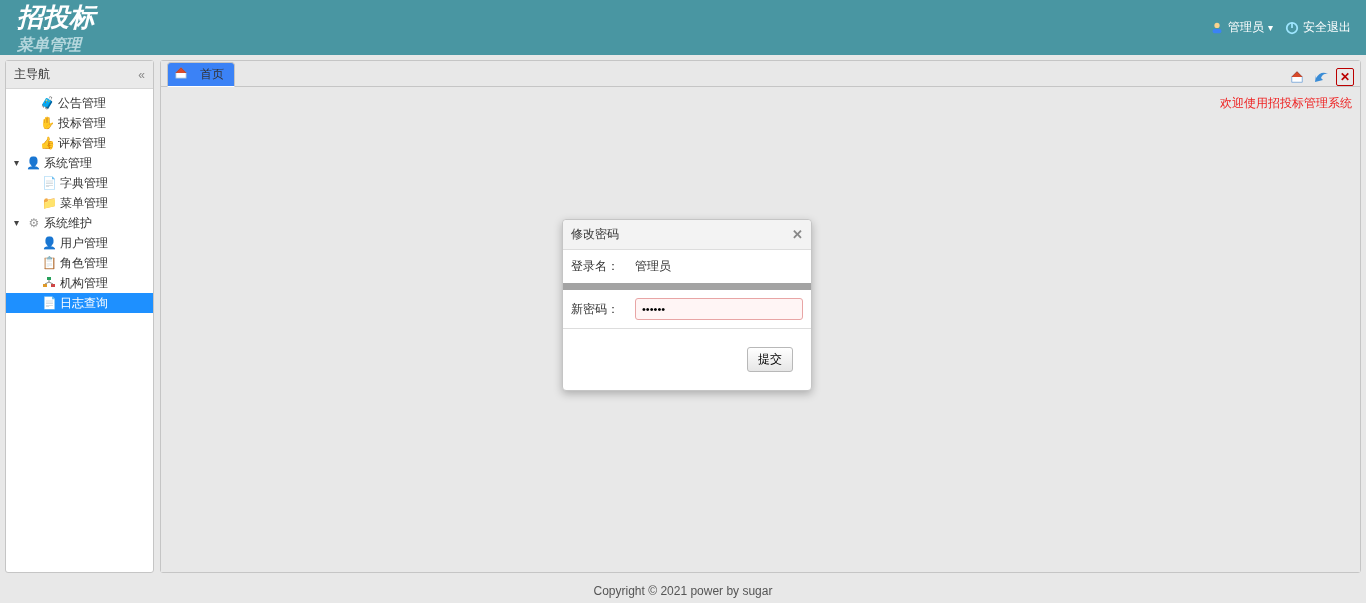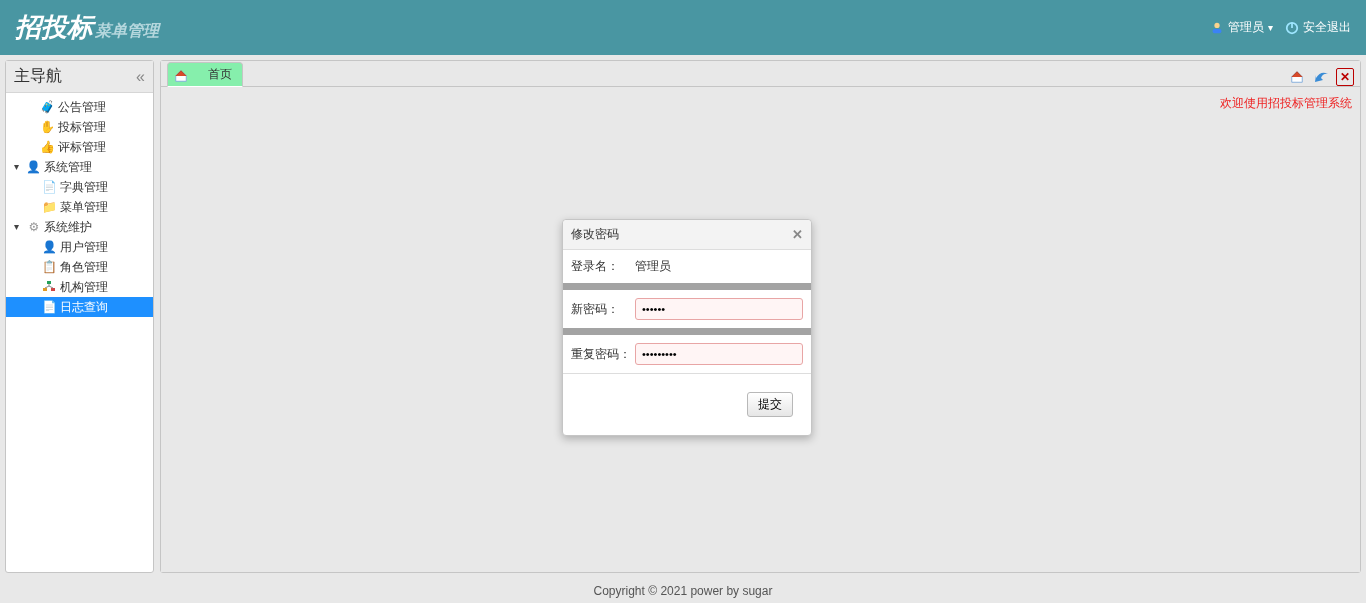--- a/index.html
+++ b/index.html
@@ -1,51 +1,51 @@
 <!DOCTYPE html>
 <html><head>
 <meta charset="utf-8">
 <style>
   * { box-sizing: border-box; }
   html, body { margin:0; padding:0; height:100%; font-family: Arial, "Microsoft YaHei", sans-serif; font-size:12px; color:#333; }
   body { background:#e8e8e8; width:1366px; height:603px; overflow:hidden; position:relative; }
 
   
   .topbar { height:55px; background:#4996a2; display:flex; align-items:center; padding:0 15px; color:#fff; }
-  .brand { display:flex; align-items:baseline; }
+  .brand { display:flex; align-items:baseline;flex-direction:column; }
   .brand-strong { font-size:26px; font-weight:bold; font-style:italic; color:#fff; }
   .brand-sub   { font-size:16px; font-weight:bold; font-style:italic; color:#b5d7dd; margin-left:2px; }
   .topbar-right { margin-left:auto; display:flex; align-items:center; gap:12px; }
   .tb-item { display:flex; align-items:center; gap:4px; cursor:pointer; font-size:12px; }
   .tb-item .caret { font-size:10px; }
 
   
   .sidebar { position:absolute; top:60px; left:5px; width:149px; bottom:30px; background:#fff; border:1px solid #c5c5c5; border-radius:3px; }
-  .sidebar-hd { background:#eaeaea; border-bottom:1px solid #d6d6d6; padding:5px 8px; font-size:16px; display:flex; align-items:center; }
+  .sidebar-hd { background:#eaeaea; border-bottom:1px solid #d6d6d6; padding:5px 8px; font-size:12px; display:flex; align-items:center; }
   .sidebar-hd .collapse-icon { margin-left:auto; color:#888; cursor:pointer; }
 
   .tree { padding-top:4px; }
   .tree-item { display:flex; align-items:center; padding:2px 4px 2px 6px; white-space:nowrap; cursor:pointer; line-height:16px; }
   .tree-item.level0 { padding-left:8px; }
   .tree-item.level1 { padding-left:22px; }
   .tree-item.level2 { padding-left:36px; }
   .tree-item .arrow { width:12px; display:inline-block; color:#444; font-size:10px; }
   .tree-item .ico { width:16px; display:inline-block; text-align:center; margin-right:2px; font-size:12px; }
   .tree-item .lbl { flex:1; }
   .tree-item.selected { background:#1e90ff; color:#fff; }
 
   
   .c-blue{color:#2b9be8;} .c-orange{color:#e89e2b;}
   .c-gray{color:#999;} .c-tan{color:#d8b66b;} .c-teal{color:#4aa;}
 
   
   .main { position:absolute; top:60px; left:160px; right:5px; bottom:30px; background:#e8e8e8; border:1px solid #c5c5c5; border-radius:3px; }
   
   .tabstrip { height:26px; background:#e8e8e8; border-bottom:1px solid #c5c5c5; display:flex; align-items:flex-end; padding-left:6px; }
-  .tab { background:#86efac; border:1px solid #c5c5c5; border-bottom-color:#fff; border-radius:4px 4px 0 0; padding:3px 10px 3px 6px; display:flex; align-items:flex-end; gap:20px; font-size:12px; cursor:pointer; position:relative; top:1px; }
+  .tab { background:#3b82f6; border:1px solid #c5c5c5; border-bottom-color:#fff; border-radius:4px 4px 0 0; padding:3px 10px 3px 6px; display:flex; align-items:flex-start; gap:12px; font-size:12px; cursor:pointer; position:relative; top:1px; }
   .tab .home-icon svg{display:block;}
   .tabstrip-tools { margin-left:auto; display:flex; align-items:center; gap:6px; padding:0 6px; }
   .tabstrip-tools .tool { width:18px; height:18px; display:flex; align-items:center; justify-content:center; cursor:pointer; }
   .tool.close-box { border:1px solid #b00; color:#b00; font-weight:bold; font-size:12px; border-radius:2px; }
 
   .content { position:absolute; top:26px; left:0; right:0; bottom:0; background:#e8e8e8; }
   .welcome { position:absolute; top:8px; right:8px; color:#e22; font-size:12px; }
 
   
   .dialog { position:absolute; left:401px; top:132px; width:250px; background:#fff; border:1px solid #c5c5c5; border-radius:4px; box-shadow:0 3px 8px rgba(0,0,0,.25); }
@@ -217,24 +217,20 @@
       </div>
       <div class="dialog-body">
         <div class="form-row">
           <span class="lbl">登录名：</span>
           <span class="val">管理员</span>
         </div>
         <div class="form-row">
           <span class="lbl">新密码：</span>
           <input type="password" value="••••••" style="">
         </div>
-        <div class="form-row">
-          <span class="lbl">重复密码：</span>
-          <input type="password" value="•••••••••" style="">
-        </div>
       </div>
       <div class="dialog-ft">
         <button class="btn">提交</button>
       </div>
     </div>
 
   </div>
 </div>
 
 <div class="footer">

